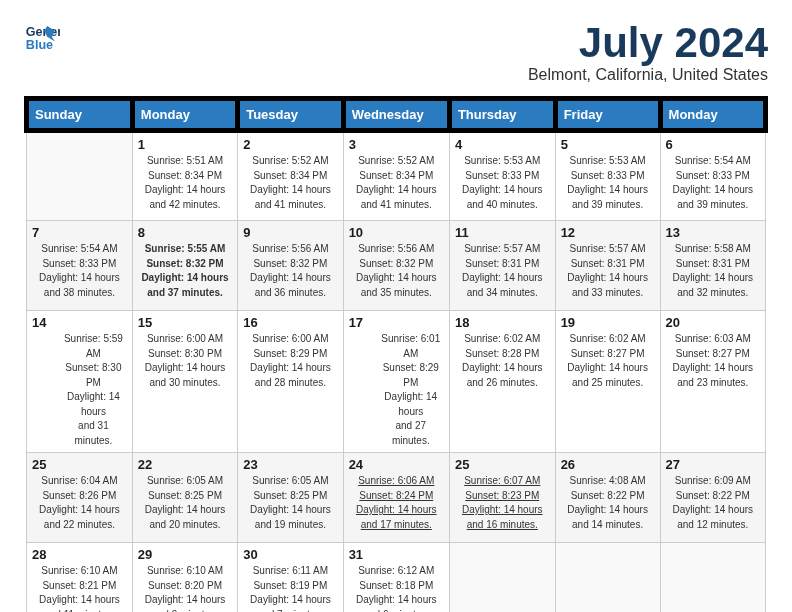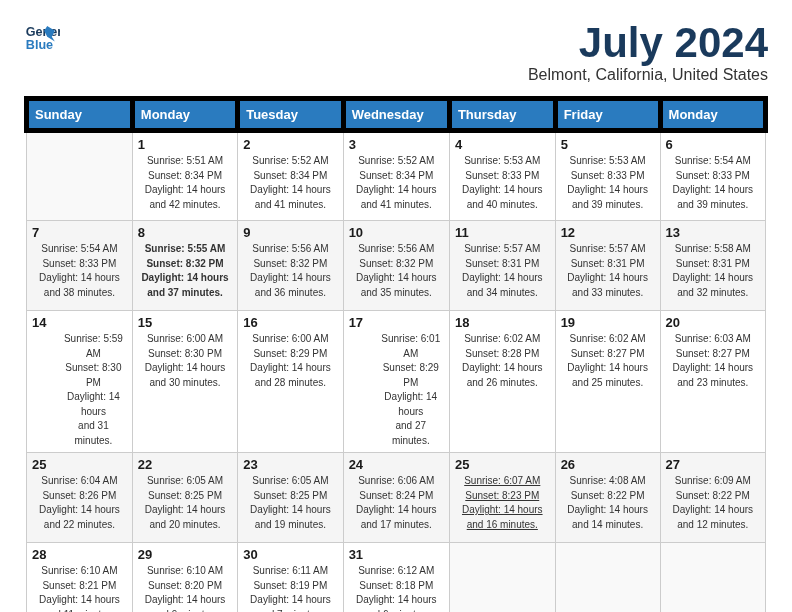--- a/index.html
+++ b/index.html
@@ -274,21 +274,21 @@
         </td>
         <td>
           <span class="day-number">23</span>
           <div class="day-info" style="white-space: pre-line;">Sunrise: 6:05 AM
 Sunset: 8:25 PM
 Daylight: 14 hours
 and 19 minutes.</div>
         </td>
         <td>
           <span class="day-number">24</span>
-          <div class="day-info" style="white-space: pre-line;">Sunrise: 6:06 AM
+          <div class="day-info" style="white-space: pre-line; text-decoration: underline;">Sunrise: 6:06 AM
 Sunset: 8:24 PM
 Daylight: 14 hours
 and 17 minutes.</div>
         </td>
         <td>
           <span class="day-number">25</span>
           <div class="day-info" style="white-space: pre-line; text-decoration: underline;">Sunrise: 6:07 AM
 Sunset: 8:23 PM
 Daylight: 14 hours
 and 16 minutes.</div>

